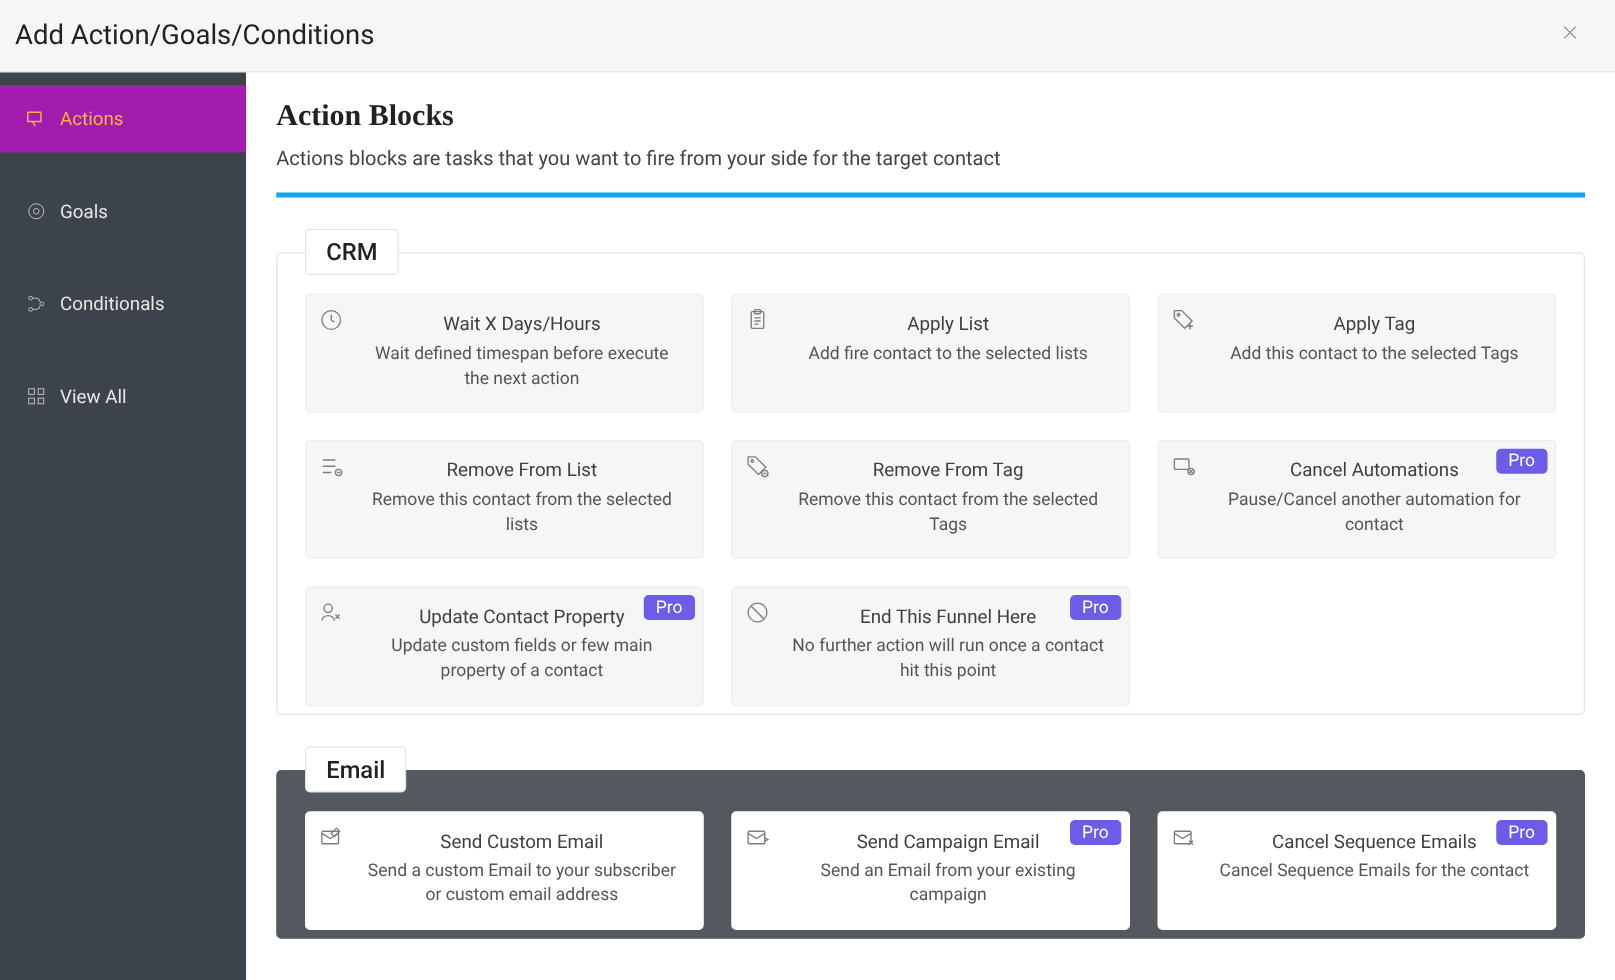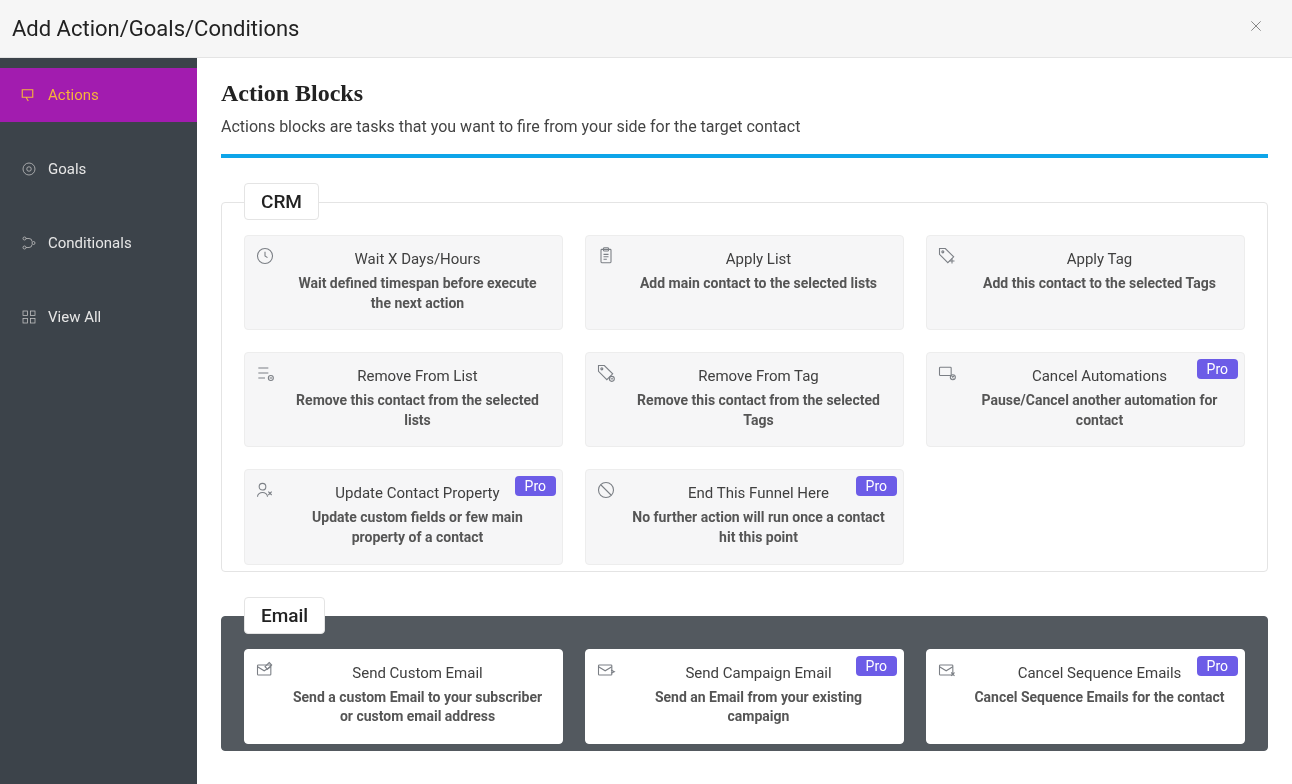--- a/index.html
+++ b/index.html
@@ -143,21 +143,20 @@
     font-size: 15px;
     font-weight: 400;
     color: #404040;
     margin-bottom: 6px;
   }
   .card-desc {
     text-align: center;
     font-size: 14px;
     color: #555;
     line-height: 1.4;
-    font-weight: bold;
   }
   .pro-badge {
     position: absolute;
     top: 6px;
     right: 6px;
     background: #6c5ce7;
     color: #fff;
     font-size: 14px;
     padding: 2px 10px;
     border-radius: 4px;
@@ -238,21 +237,21 @@
           <div class="card-desc">Wait defined timespan before execute the next action</div>
         </div>
 
         <div class="card">
           <span class="card-icon"><svg viewBox="0 0 24 24">
                 <rect x="6" y="4" width="12" height="16" rx="1"></rect>
                 <rect x="9" y="2" width="6" height="4" rx="1"></rect>
                 <path d="M9 10h6M9 13h6M9 16h4"></path>
               </svg></span>
           <div class="card-title">Apply List</div>
-          <div class="card-desc">Add main contact to the selected lists</div>
+          <div class="card-desc">Add fire contact to the selected lists</div>
         </div>
 
         <div class="card">
           <span class="card-icon"><svg viewBox="0 0 24 24">
                 <path d="M3 10V3h7l10 10-7 7z"></path>
                 <circle cx="7" cy="7" r="1.2"></circle>
                 <path d="M15 18h6M18 15v6"></path>
               </svg></span>
           <div class="card-title">Apply Tag</div>
           <div class="card-desc">Add this contact to the selected Tags</div>

